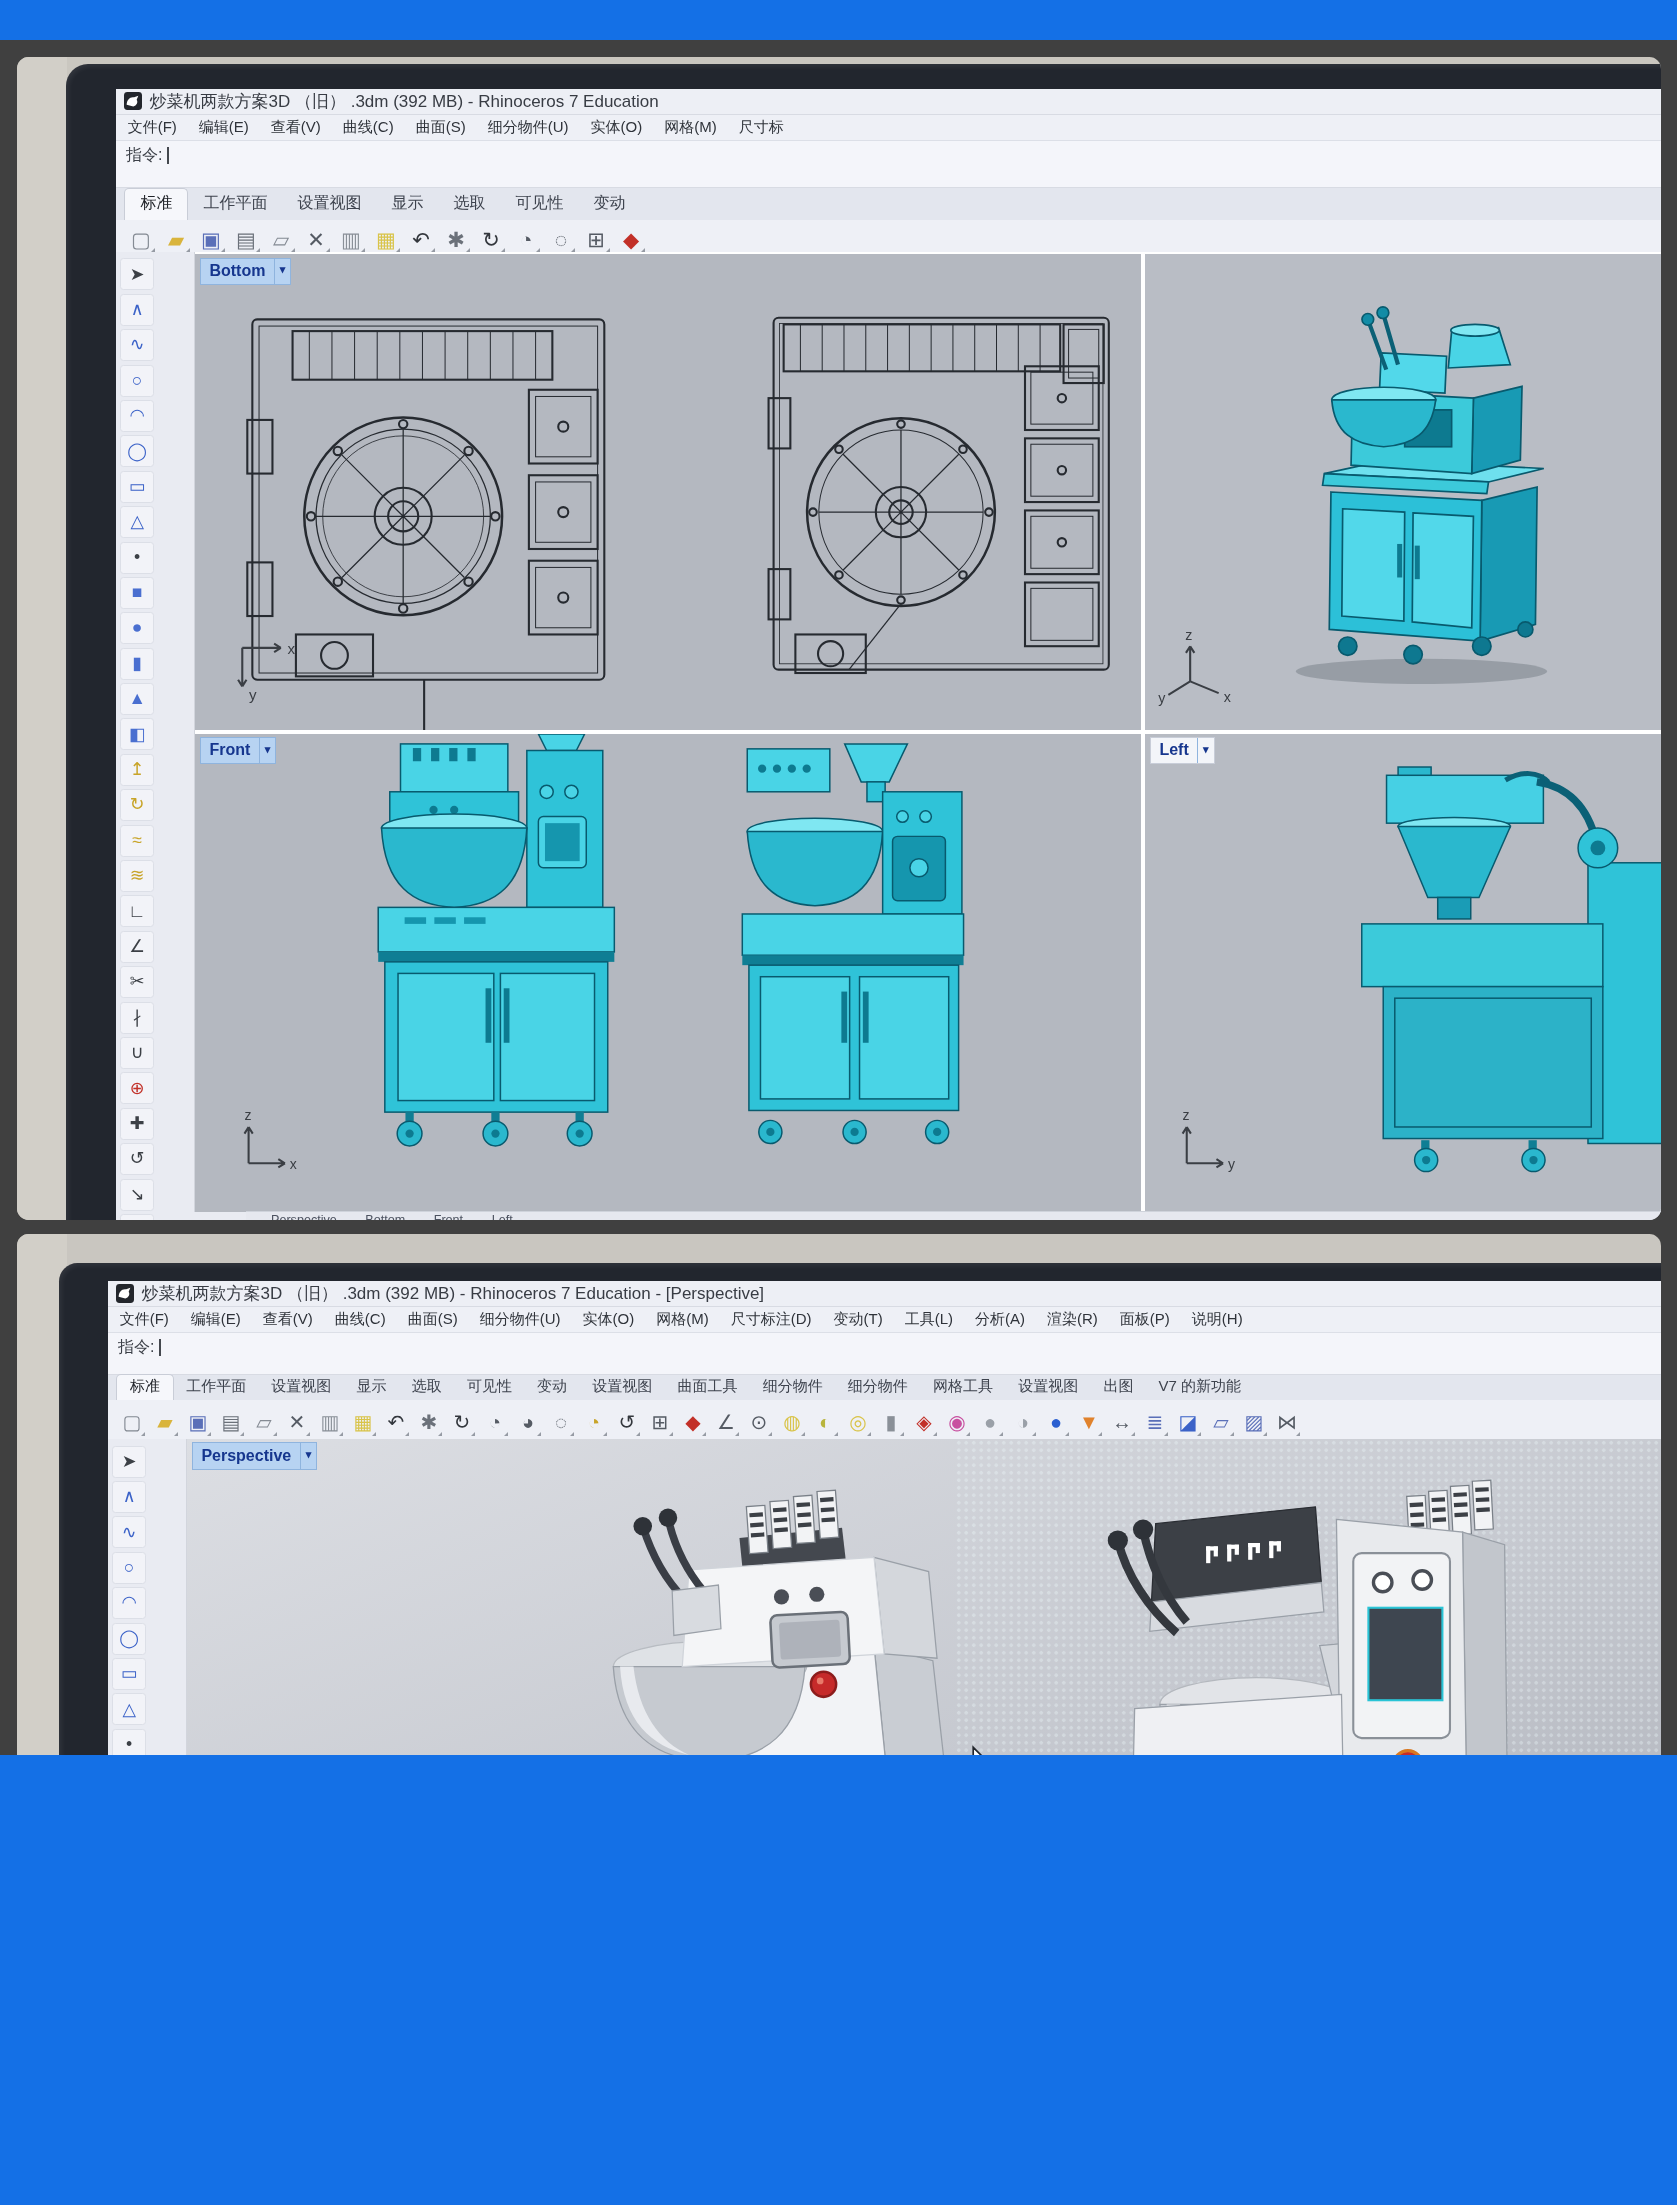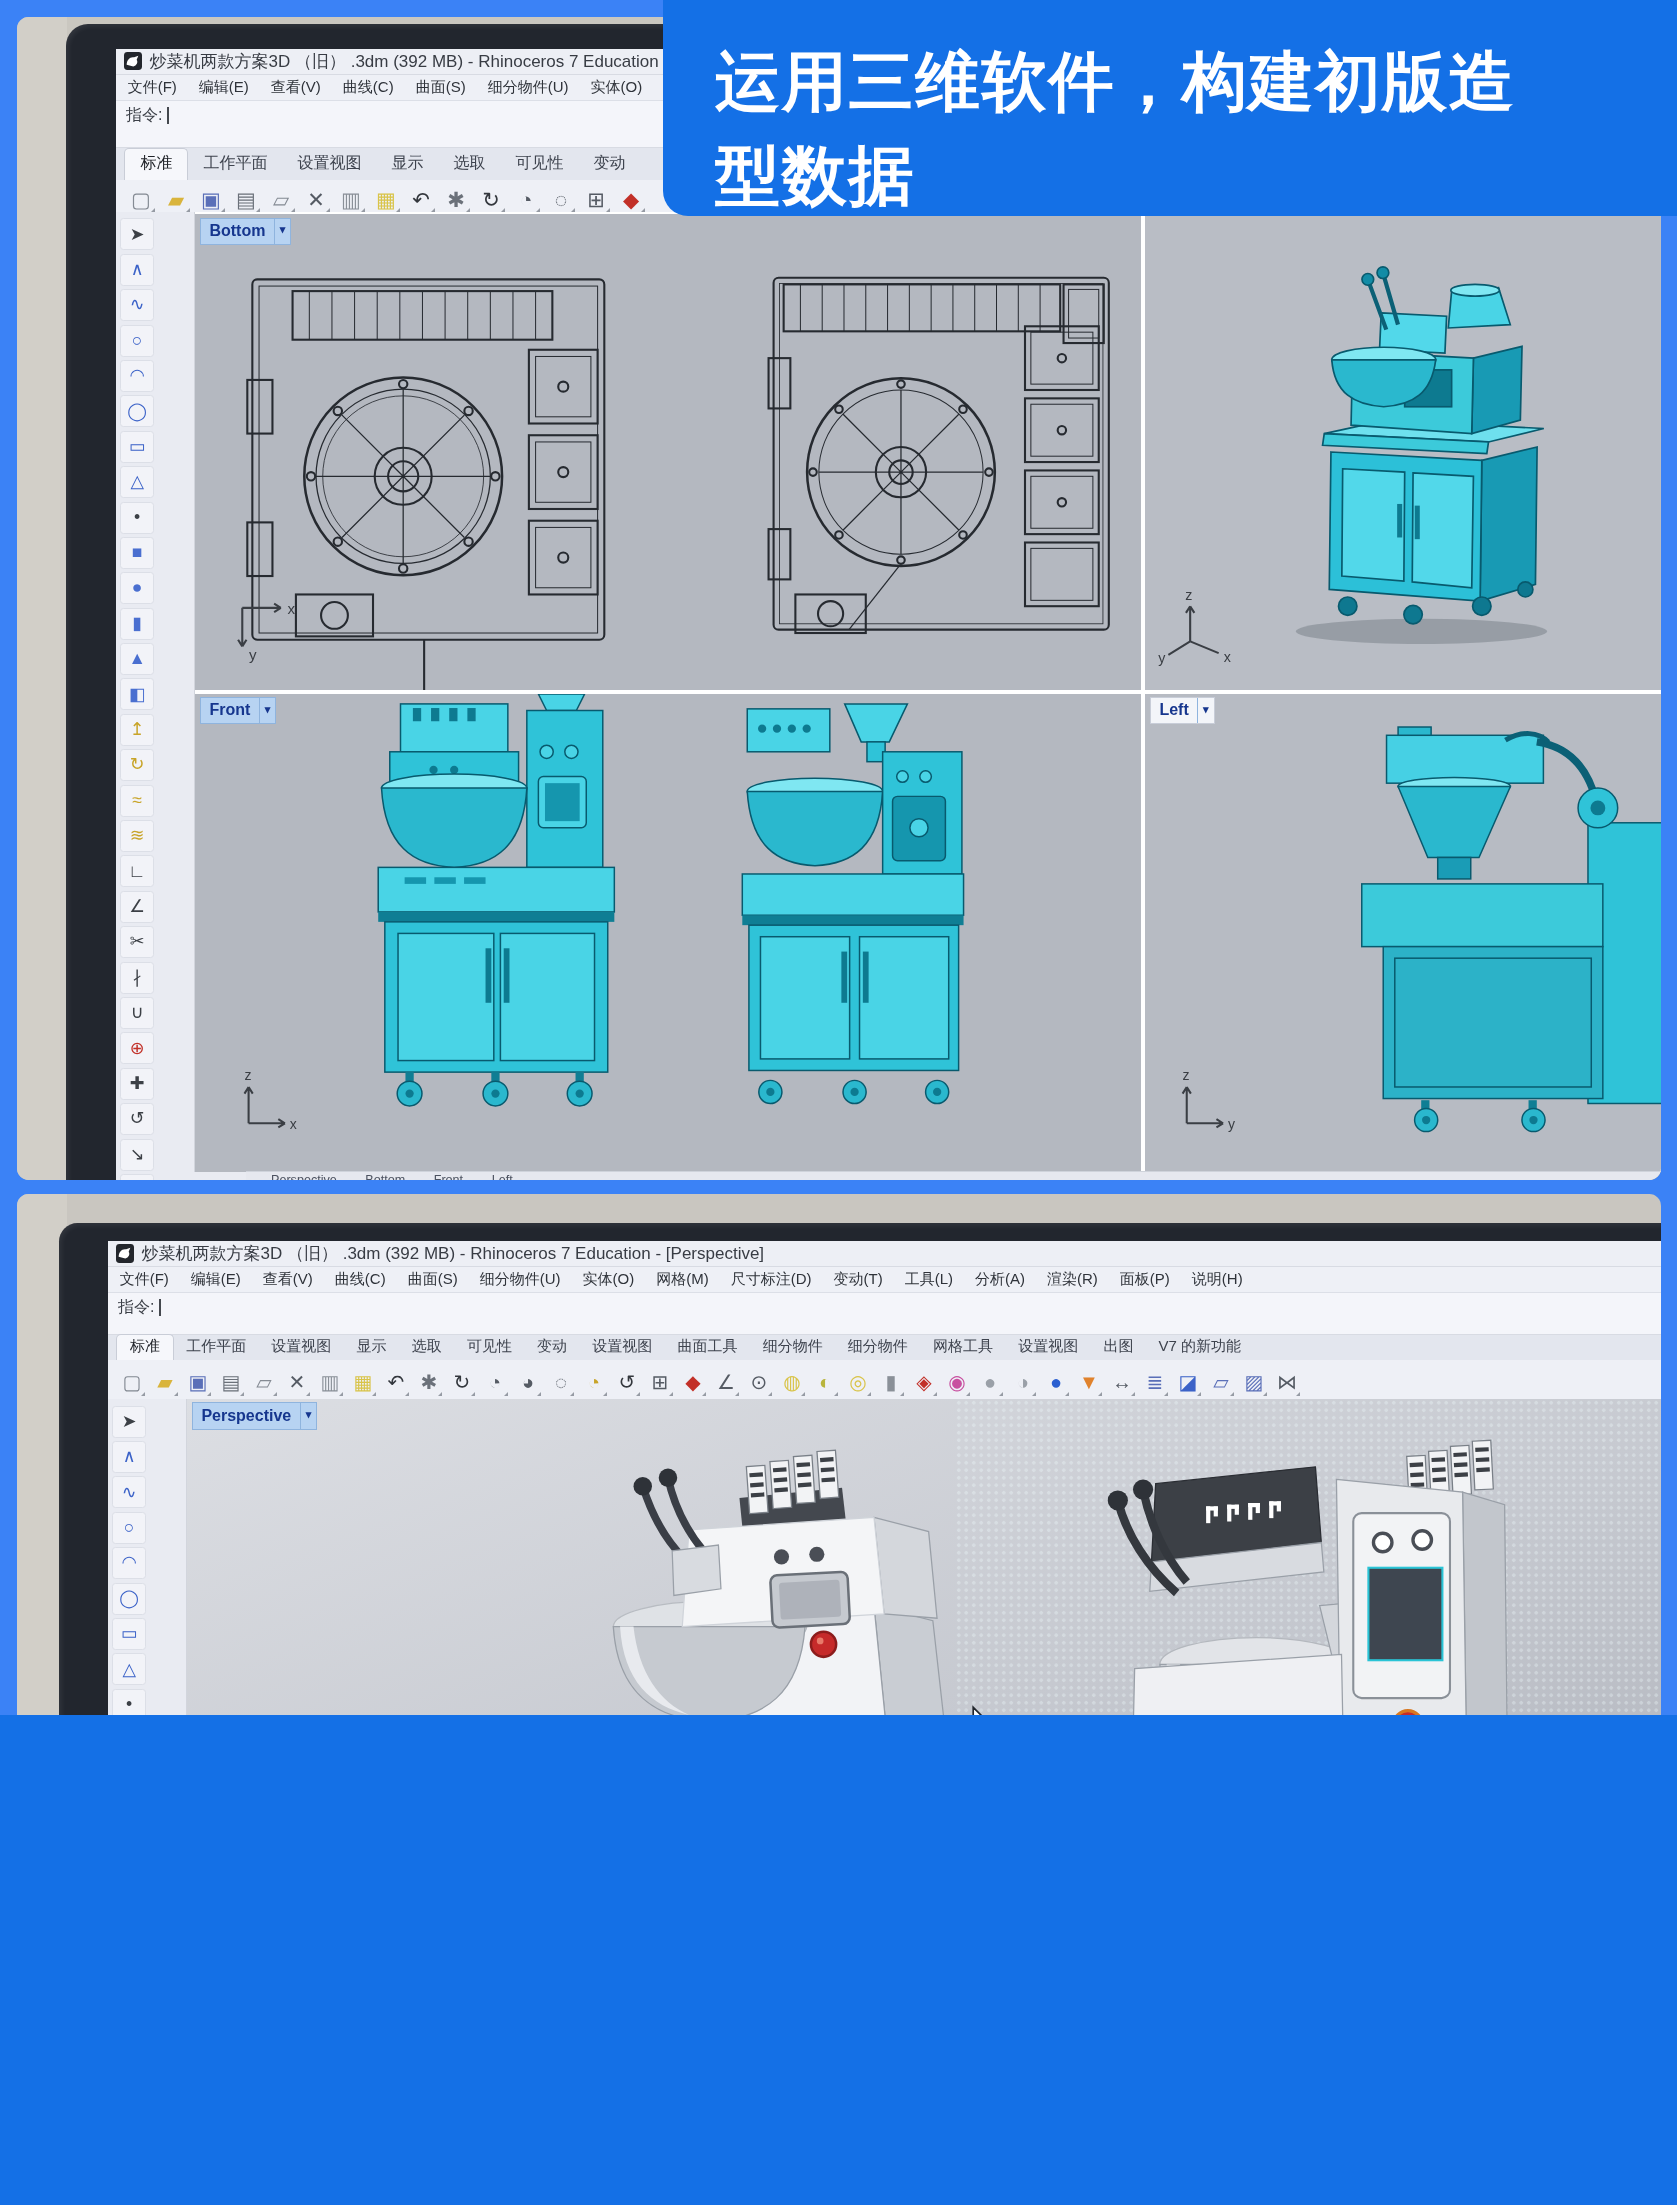--- a/index.html
+++ b/index.html
@@ -1,17 +1,17 @@
 <!DOCTYPE html>
 <html style="font-size:13.4px"><head>
 <meta charset="utf-8">
 <style>
   html,body{margin:0;padding:0;background:#1470e6;}
-  .page{position:relative;width:1678px;height:1715px;background:#3b82f6;
-        font-family:"Liberation Sans",sans-serif;overflow:hidden;}
+  .page{position:relative;width:1678px;height:1715px;background:#404040;
+        font-family:"Liberation Sans",sans-serif;overflow:hidden;margin-top:40px;}
   .panel{position:absolute;left:17px;width:1644px;border-radius:11.7px;overflow:hidden;}
   .panel-top{top:17px;height:1163px;background:#cac7c0;}
   .panel-bottom{top:1194px;height:994px;background:#c9c6c0;}
   .wall-strip{position:absolute;left:0;top:0;bottom:0;width:50px;background:#d2cfc8;}
   .monitor{position:absolute;background:#22262e;}
   .monitor-top{left:49px;top:6.7px;right:-3.4px;bottom:-3.4px;border-top-left-radius:22px;
      box-shadow:inset 2.5px 2.5px 5px rgba(255,255,255,.07);}
   .screen-top{position:absolute;left:50px;top:25px;right:0;bottom:0;background:#e9ebf2;overflow:hidden;}
   .monitor-bottom{left:42px;top:28.5px;right:-3.4px;bottom:-3.4px;border-top-left-radius:18.5px;
      box-shadow:inset 2.5px 2.5px 5px rgba(255,255,255,.07);}
@@ -435,24 +435,20 @@
         <span class="strip-tab">Perspective</span>
             <span class="strip-tab">Bottom</span>
             <span class="strip-tab">Front</span>
             <span class="strip-tab">Left</span>
           </div>
 
       </div>
     </div>
   </section>
 
-  <aside class="banner">
-    <div>运用三维软件，构建初版造</div>
-    <div>型数据</div>
-  </aside>
 
   <section class="panel panel-bottom">
     <div class="wall-strip"></div>
     <div class="monitor monitor-bottom">
       <div class="screen screen-bottom">
 
         <div class="titlebar">
           <span class="logo">
             <svg width="15" height="15" viewBox="0 0 18 18">
                 <path d="M2,13 C2,7 6,3 11,4 L16,2 L14,7 C16,10 14,14 10,15 Z" fill="#ffffff"></path>

